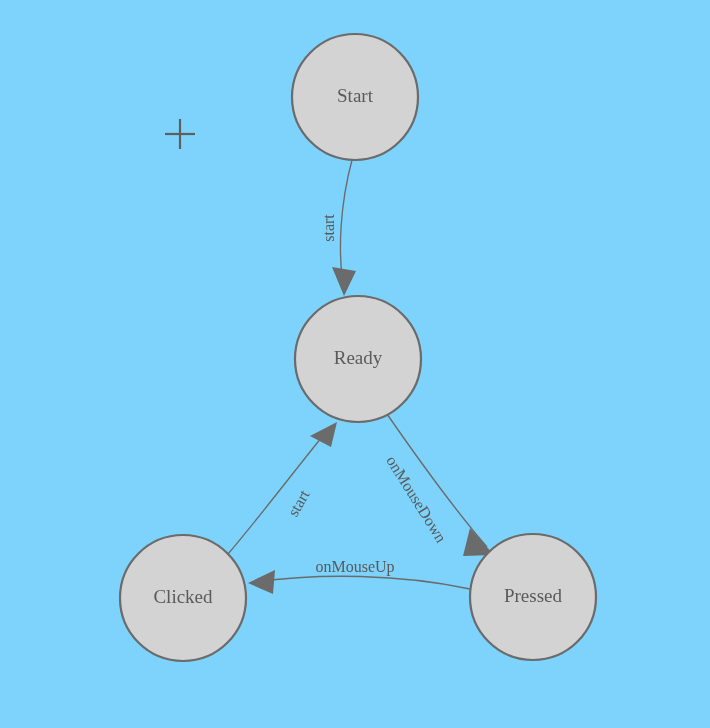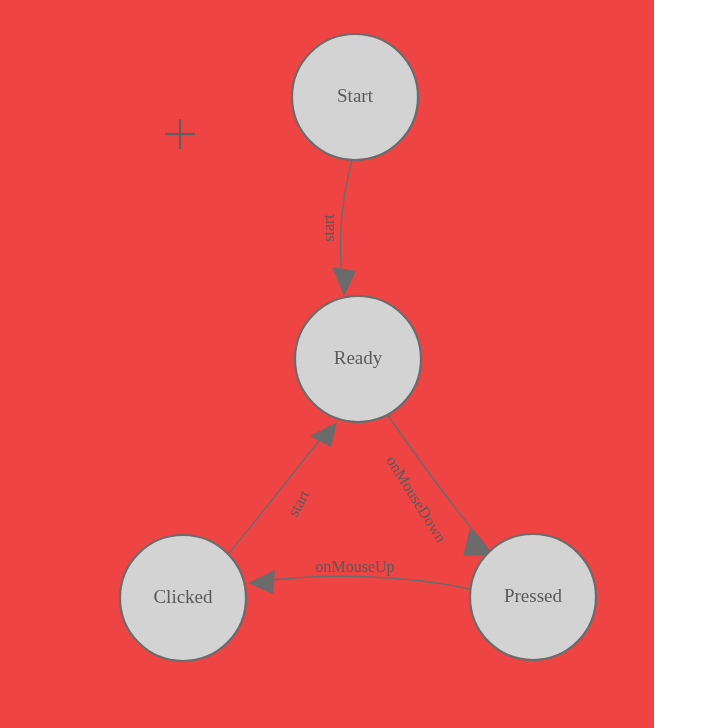--- a/index.html
+++ b/index.html
@@ -8,23 +8,23 @@
     background: #ffffff;
   }
   body {
     width: 710px;
     height: 728px;
     overflow: hidden;
     font-family: "Liberation Serif", "DejaVu Serif", serif;
   }
   #canvas-root {
     position: relative;
-    width: 654px;
+    width: 710px;
     height: 728px;
-    background: #ef4444;
+    background: #7dd3fc;
   }
   #diagram-svg {
     position: absolute;
     top: 0;
     left: 0;
     width: 710px;
     height: 728px;
     display: block;
   }
   .node-circle {

